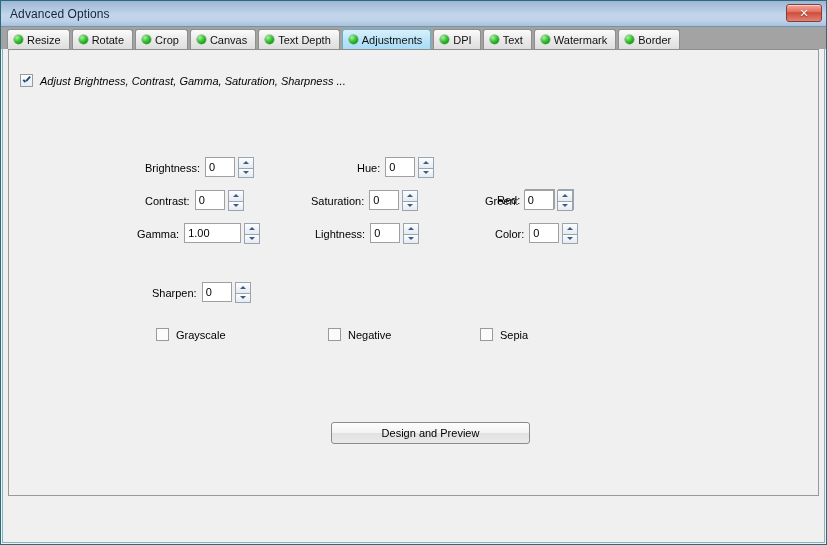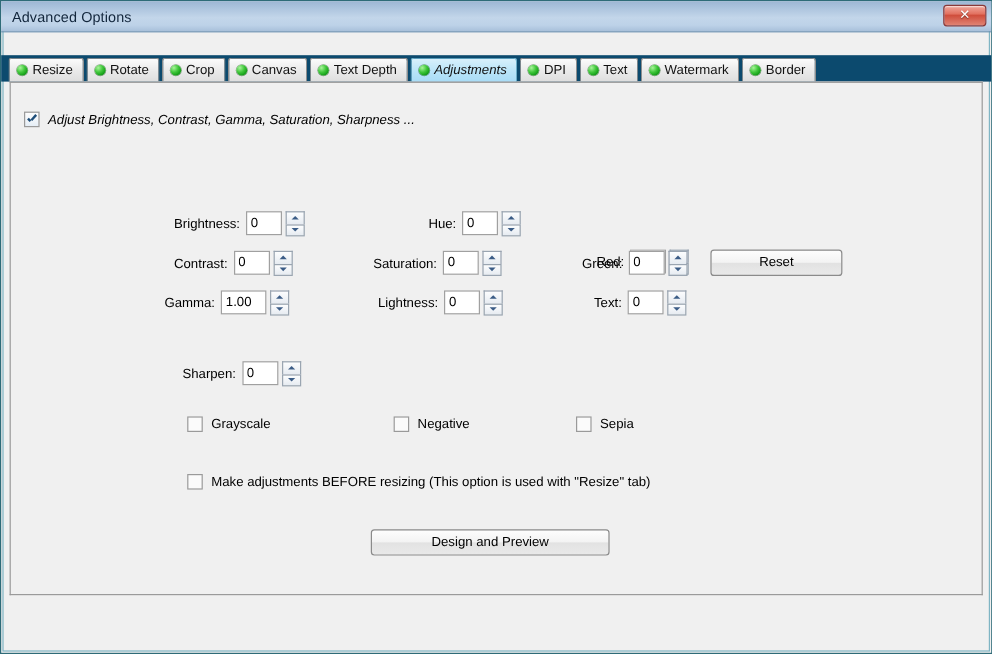--- a/index.html
+++ b/index.html
@@ -44,38 +44,36 @@
   .close-btn .x{
     color:#fff;font-size:11px;font-weight:bold;line-height:1;
     text-shadow:0 1px 1px rgba(0,0,0,.45);
   }
 
   
   .tabstrip{
     position:relative;flex:0 0 22px;height:22px;
     padding-left:6px;box-sizing:border-box;
     display:flex;align-items:flex-end;gap:2px;
-    background:#0c4a6e;
-    margin-top:19px;
+    background:#a3a3a3;
   }
   .tab{
     position:relative;
     height:20px;box-sizing:border-box;
     display:flex;align-items:center;gap:4px;
     padding:0 8px 0 6px;
     border:1px solid #8e8e8e;border-bottom:none;
     border-radius:3px 3px 0 0;
     background:linear-gradient(to bottom,#fbfbfb 0%,#ececec 45%,#dedede 100%);
     font-size:11px;color:#111;cursor:pointer;white-space:nowrap;
   }
   .tab.selected{
     background:linear-gradient(to bottom,#d8f0fb 0%,#b9e4f8 55%,#a9dcf6 100%);
     border-color:#6aaec9;
     z-index:3;
-    font-style:italic;
   }
   .bullet{
     width:9px;height:9px;border-radius:50%;
     background:radial-gradient(circle at 32% 28%, #a8f49a 0%, #3fc63a 42%, #119a15 75%, #0a7210 100%);
     box-shadow:0 0 0 .5px rgba(0,70,0,.5);
     flex:0 0 9px;
   }
 
   
   .panel-wrap{
@@ -128,21 +126,21 @@
   .spin{display:flex;align-items:stretch;}
   .spin input{
     box-sizing:border-box;
     height:20px;width:30px;
     border:1px solid #a0a0a0;
     background:#ffffff;
     font-family:"Liberation Sans","DejaVu Sans",sans-serif;
     font-size:11px;color:#000;
     padding:0 3px;outline:none;
   }
-  .spin.wide input{width:38px;}
+  .spin.wide input{width:57px;}
   .spin .btns{
     margin-left:3px;width:16px;height:21px;
     display:flex;flex-direction:column;
   }
   .spin .btns div{
     flex:1 1 50%;box-sizing:border-box;
     border:1px solid #9aa5b1;
     background:linear-gradient(to bottom,#fcfdfe,#e6ebf1);
     display:flex;align-items:center;justify-content:center;
     cursor:pointer;
@@ -158,21 +156,21 @@
     box-sizing:border-box;
     border:1px solid #8b8b8b;border-radius:3px;
     background:linear-gradient(to bottom,#fdfdfd 0%,#f3f3f3 48%,#e2e2e2 52%,#e9e9e9 100%);
     font-family:"Liberation Sans","DejaVu Sans",sans-serif;
     font-size:11px;color:#000;
     display:flex;align-items:center;justify-content:center;
     cursor:pointer;
   }
 
   #reset-button{position:absolute;left:583px;top:139px;width:110px;height:22px;}
-  #design-preview-button{position:absolute;left:300px;top:372px;width:199px;height:22px;}
+  #design-preview-button{position:absolute;left:322px;top:372px;width:199px;height:22px;}
 
   .optrow{position:absolute;display:flex;align-items:center;gap:7px;justify-content:flex-end;}
 
   
   .bottombar{
     flex:0 0 40px;height:40px;position:relative;
   }
 </style>
 </head>
 <body>
@@ -354,21 +352,21 @@
                 <i class="arrow-up"></i>
               </div>
             <div>
                 <i class="arrow-dn"></i>
               </div>
           </span>
         </span>
       </div>
 
       <div class="field" style="left:438px;top:173px;">
-        <span class="lbl">Text:</span>
+        <span class="lbl">Color:</span>
         <span class="spin">
           <input type="text" value="0" style="">
           <span class="btns">
             <div>
                 <i class="arrow-up"></i>
               </div>
             <div>
                 <i class="arrow-dn"></i>
               </div>
           </span>
@@ -383,39 +381,34 @@
             <div>
                 <i class="arrow-up"></i>
               </div>
             <div>
                 <i class="arrow-dn"></i>
               </div>
           </span>
         </span>
       </div>
 
-      <div class="btn" id="reset-button">Reset</div>
 
       <div class="optrow" style="left:147px;top:278px;">
         <span class="cb"></span>
         <span class="cb-label">Grayscale</span>
       </div>
       <div class="optrow" style="left:319px;top:278px;">
         <span class="cb"></span>
         <span class="cb-label">Negative</span>
       </div>
       <div class="optrow" style="left:471px;top:278px;">
         <span class="cb"></span>
         <span class="cb-label">Sepia</span>
       </div>
 
-      <div class="optrow" style="left:147px;top:326px;">
-        <span class="cb"></span>
-        <span class="cb-label">Make adjustments BEFORE resizing (This option is used with "Resize" tab)</span>
-      </div>
 
       <div class="btn" id="design-preview-button">Design and Preview</div>
 
     </div>
   </div>
 
   <div class="bottombar">
     
     
     

